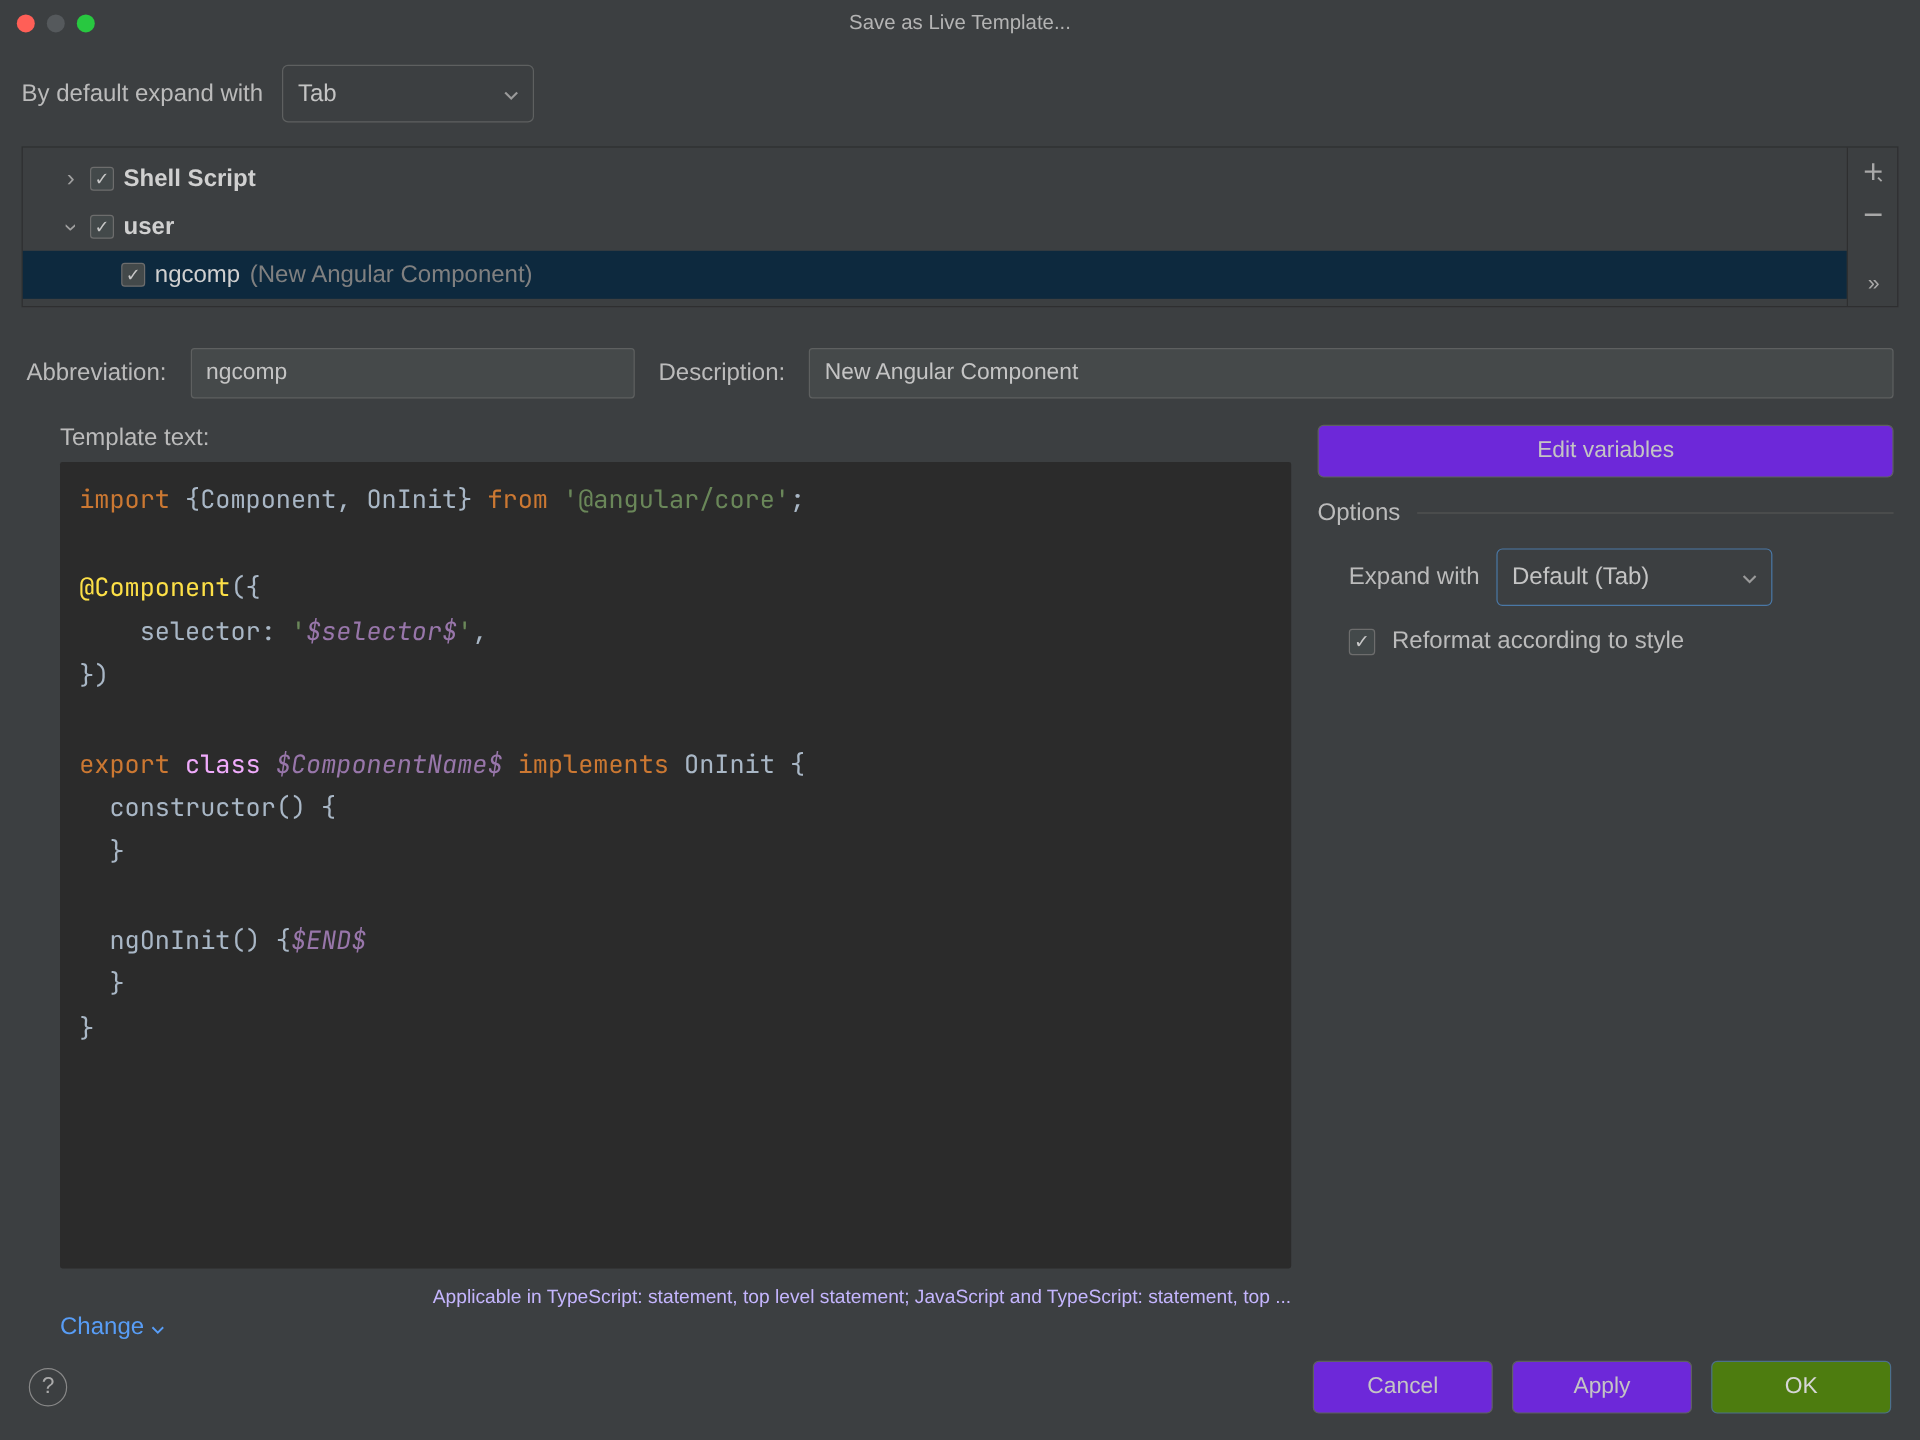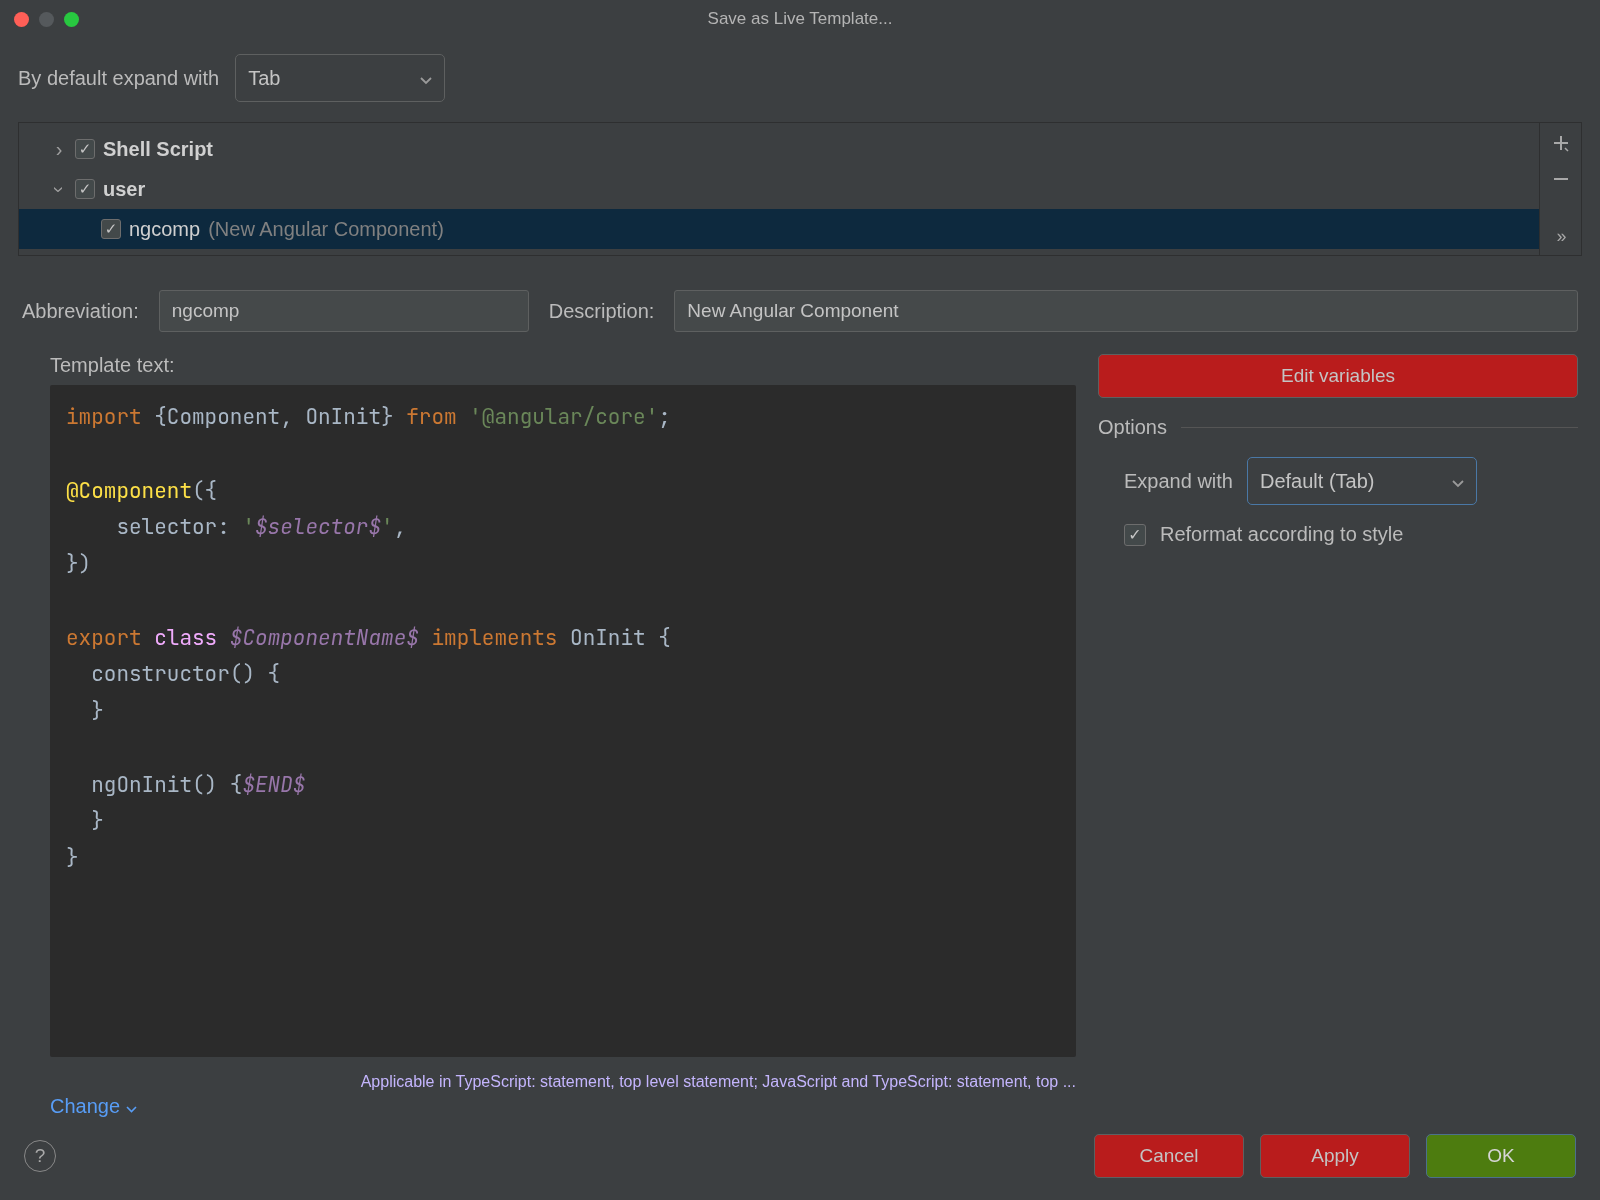--- a/index.html
+++ b/index.html
@@ -110,21 +110,21 @@
   .str { color: #6a8759; }
   .ann { color: #fde047; }
   .var { color: #9876aa; font-style: italic; }
 
   .applicable { padding: 16px 0 4px 0; font-size: 16px; color: #c4b5fd; text-align: right; }
   .change-link { color: #589df6; font-size: 20px; cursor: pointer; display: inline-flex; align-items: center; gap: 6px; }
 
   .right { width: 480px; display: flex; flex-direction: column; gap: 18px; }
   .btn {
     height: 44px; display: inline-flex; align-items: center; justify-content: center;
-    background: #b91c1c; border: 1px solid #5e6060; border-radius: 5px;
+    background: #6d28d9; border: 1px solid #5e6060; border-radius: 5px;
     color: #c4c4c4; font-size: 19px; cursor: pointer; padding: 0 20px;
   }
   .btn.wide { width: 100%; }
   .options-title {
     display: flex; align-items: center; gap: 14px; color: #bbbbbb; font-size: 20px;
   }
   .options-title .line { flex: 1; height: 1px; background: #555; }
   .opt-row { display: flex; align-items: center; gap: 14px; padding-left: 26px; font-size: 20px; }
   .select.small { width: 230px; border-color: #4a78a6; }
   .cb2 {

